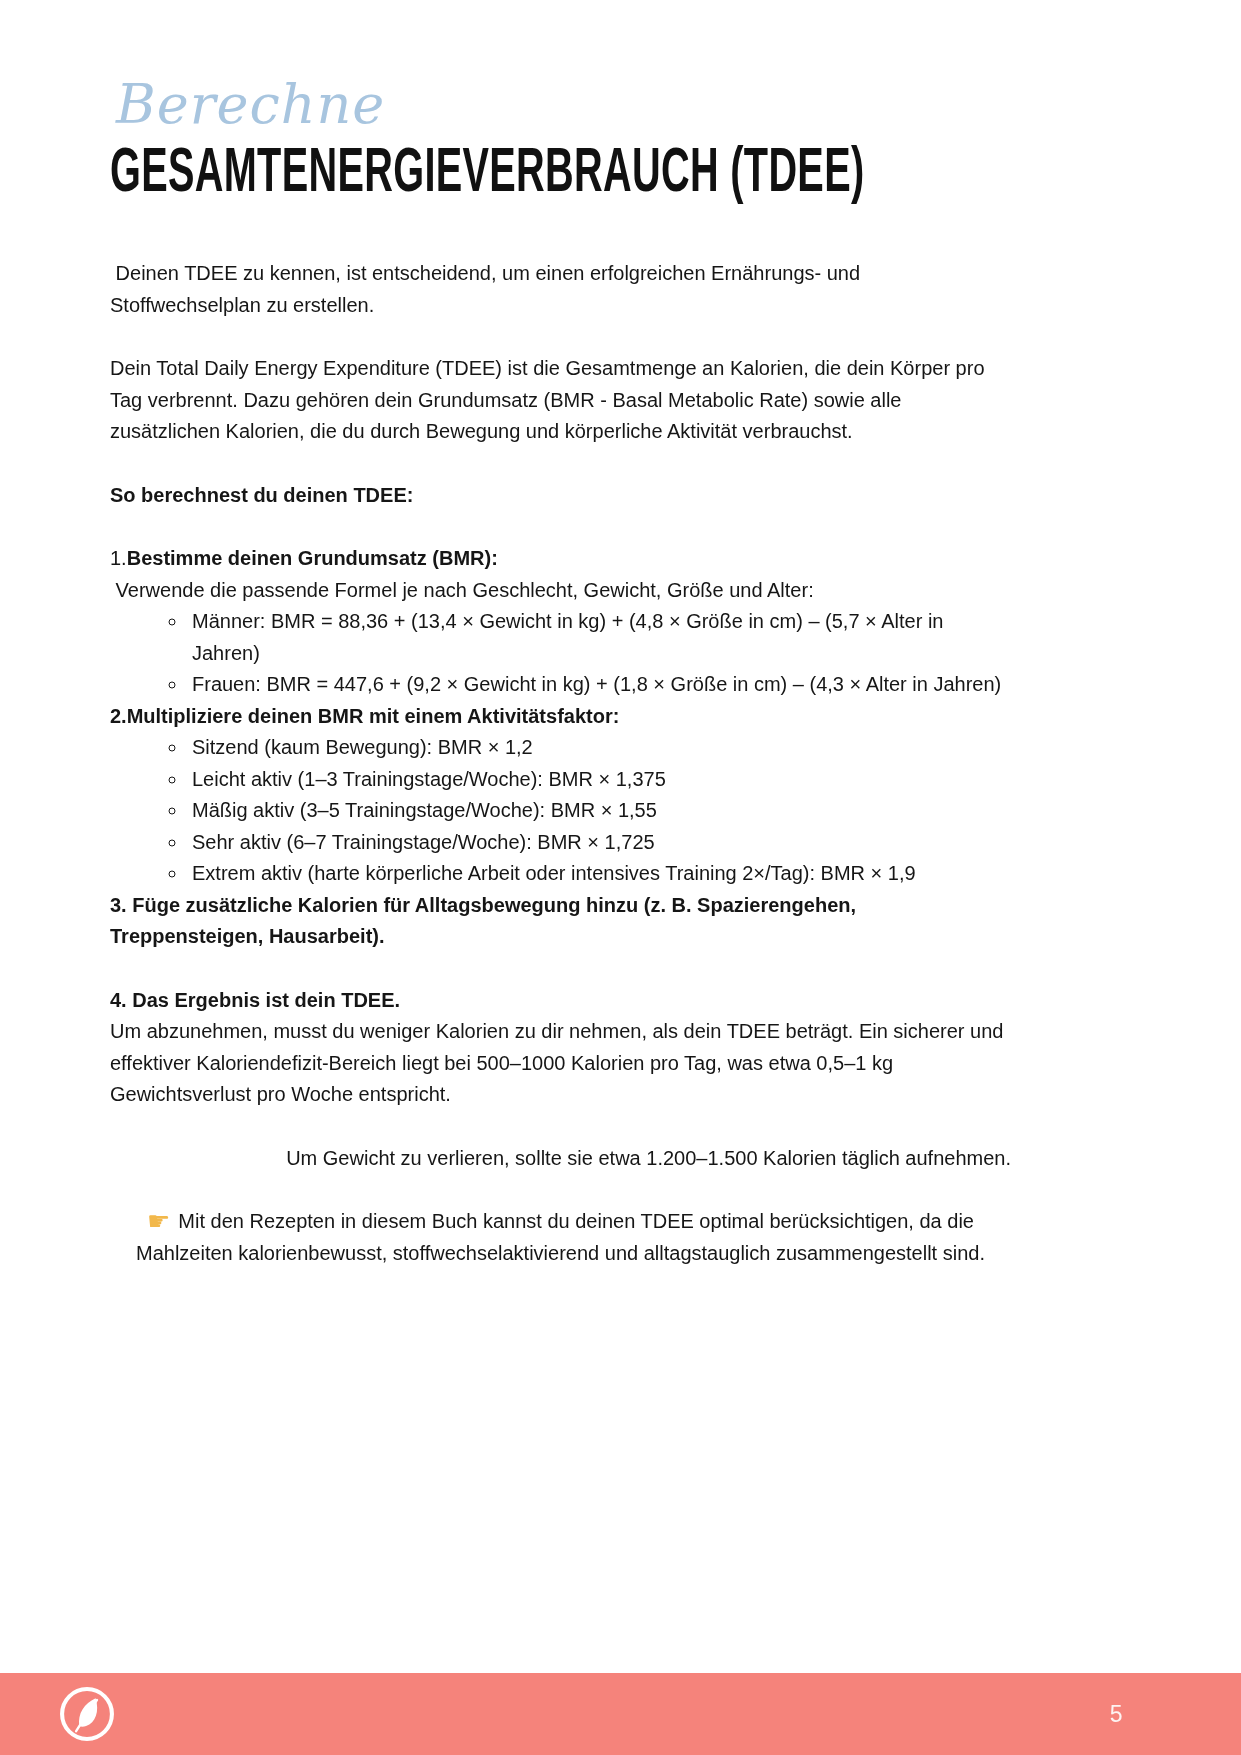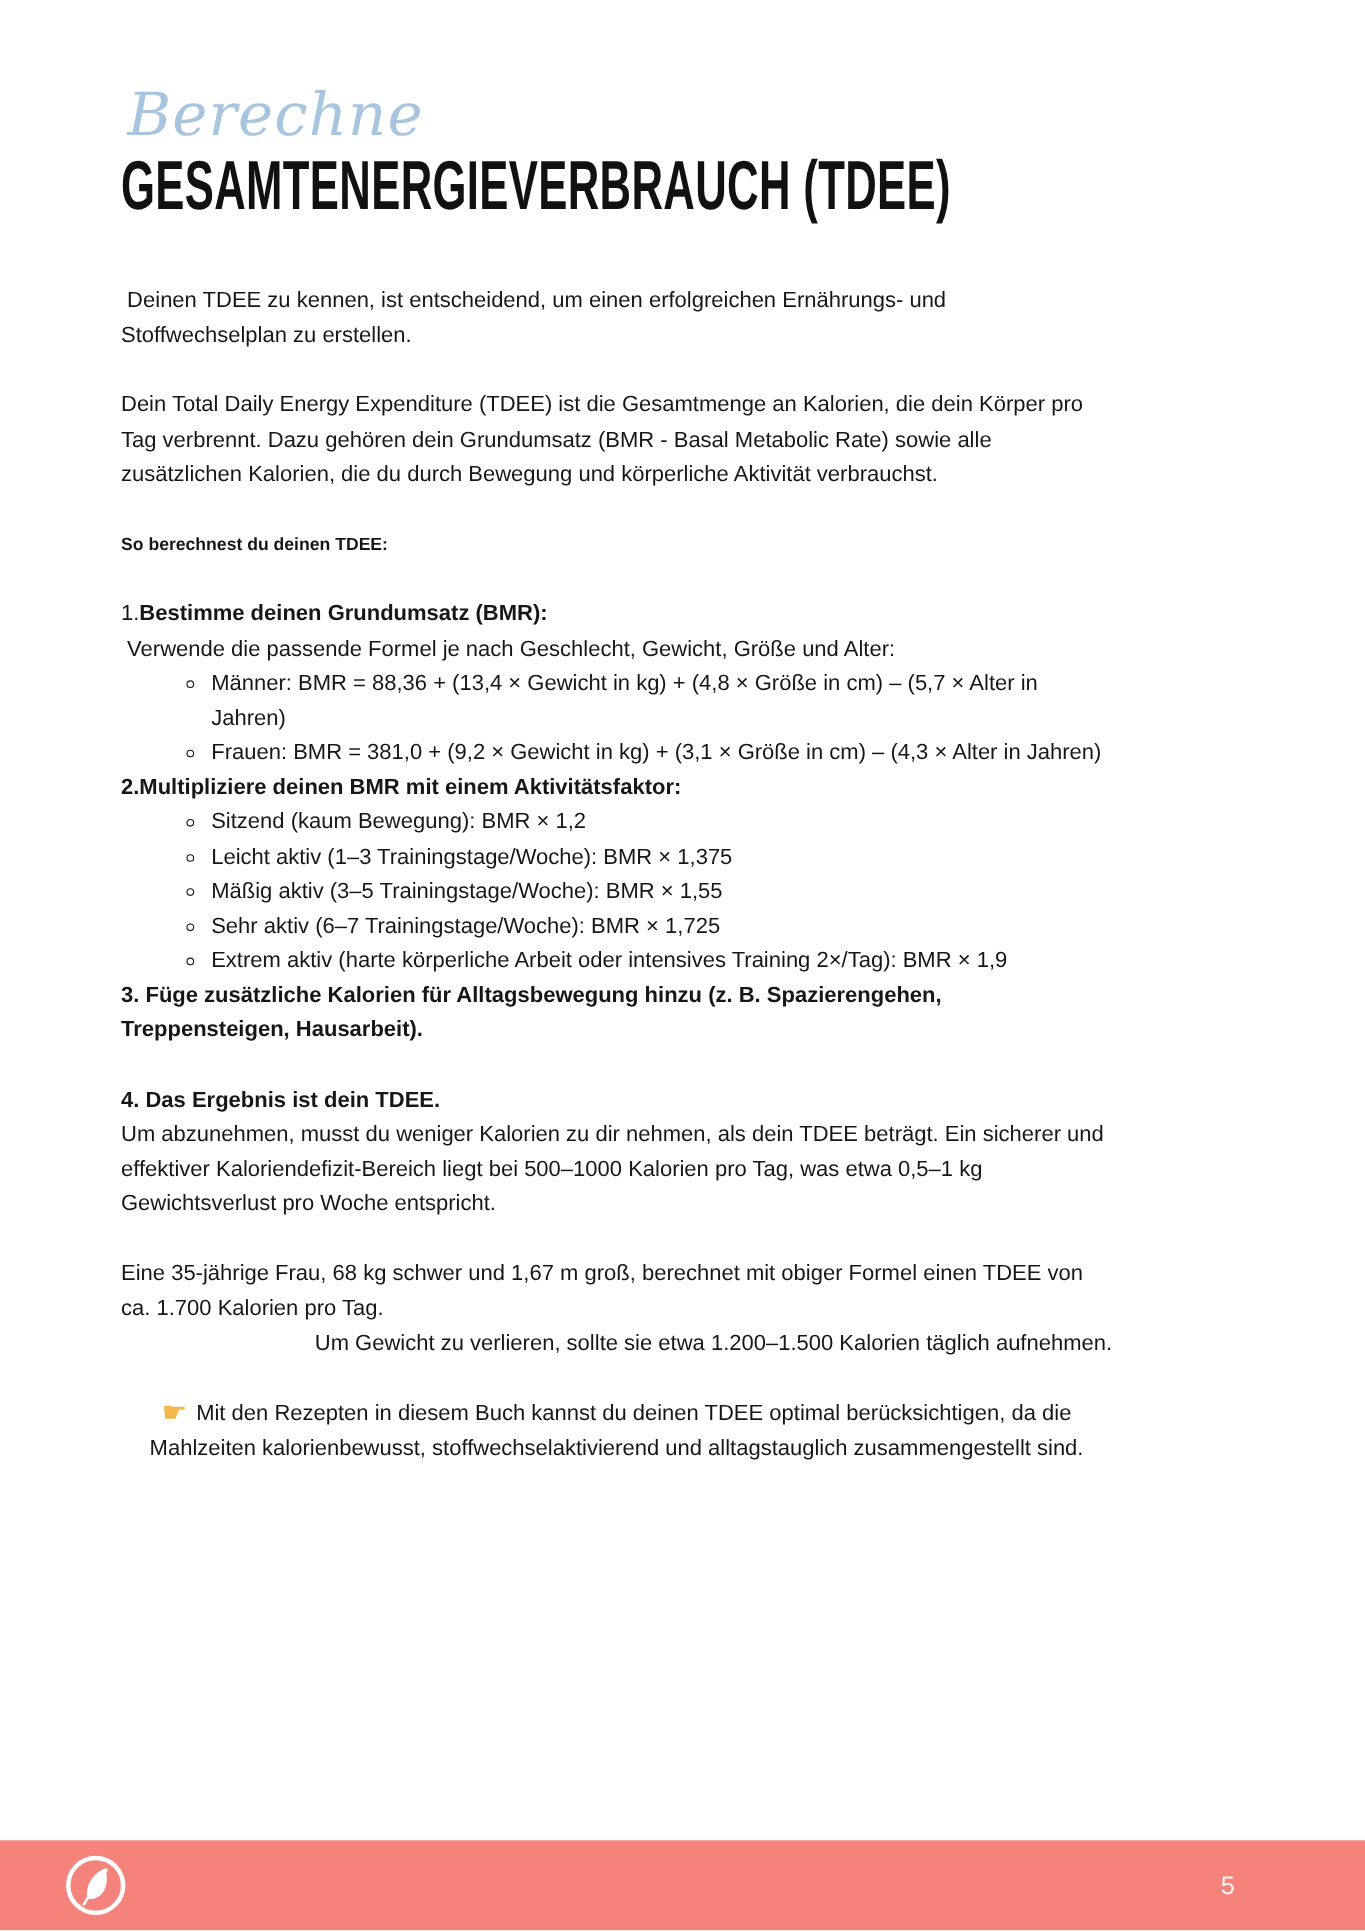--- a/index.html
+++ b/index.html
@@ -40,21 +40,21 @@
   .body-text, .step-line, li {
     font-size: 20px;
     line-height: 31.5px;
   }
   p.body-text { margin: 0 0 32px 0; }
   p.tight { margin: 0; }
   .pre { white-space: pre-wrap; }
   .bold { font-weight: 700; }
   .section-heading {
     font-weight: 700;
-    font-size: 16px;
+    font-size: 20px;
     line-height: 31.5px;
     margin: 0 0 32px 0;
   }
   .step-line { margin: 0; }
   ul.sub-bullets {
     list-style-type: circle;
     margin: 0;
     padding: 0 0 0 78px;
   }
   ul.sub-bullets li { padding-left: 4px; }
@@ -104,38 +104,37 @@
 
     <p class="body-text pre"> Deinen TDEE zu kennen, ist entscheidend, um einen erfolgreichen Ernährungs- und Stoffwechselplan zu erstellen.</p>
     <p class="body-text">Dein Total Daily Energy Expenditure (TDEE) ist die Gesamtmenge an Kalorien, die dein Körper pro Tag verbrennt. Dazu gehören dein Grundumsatz (BMR - Basal Metabolic Rate) sowie alle zusätzlichen Kalorien, die du durch Bewegung und körperliche Aktivität verbrauchst.</p>
 
     <div class="section-heading">So berechnest du deinen TDEE:</div>
 
     <div class="step-line"><span>1.</span><span class="bold">Bestimme deinen Grundumsatz (BMR):</span></div>
     <p class="step-line pre"> Verwende die passende Formel je nach Geschlecht, Gewicht, Größe und Alter:</p>
     <ul class="sub-bullets">
       <li>Männer: BMR = 88,36 + (13,4 × Gewicht in kg) + (4,8 × Größe in cm) – (5,7 × Alter in Jahren)</li>
-      <li>Frauen: BMR = 381,0 + (9,2 × Gewicht in kg) + (3,1 × Größe in cm) – (4,3 × Alter in Jahren)</li>
+      <li>Frauen: BMR = 447,6 + (9,2 × Gewicht in kg) + (1,8 × Größe in cm) – (4,3 × Alter in Jahren)</li>
     </ul>
 
     <div class="step-line"><span class="bold">2.</span><span class="bold">Multipliziere deinen BMR mit einem Aktivitätsfaktor:</span></div>
     <ul class="sub-bullets">
       <li>Sitzend (kaum Bewegung): BMR × 1,2</li>
       <li>Leicht aktiv (1–3 Trainingstage/Woche): BMR × 1,375</li>
       <li>Mäßig aktiv (3–5 Trainingstage/Woche): BMR × 1,55</li>
       <li>Sehr aktiv (6–7 Trainingstage/Woche): BMR × 1,725</li>
       <li>Extrem aktiv (harte körperliche Arbeit oder intensives Training 2×/Tag): BMR × 1,9</li>
     </ul>
 
     <p class="step-line bold" style="margin-bottom:32px;">3. Füge zusätzliche Kalorien für Alltagsbewegung hinzu (z. B. Spazierengehen, Treppensteigen, Hausarbeit).</p>
 
     <p class="step-line bold">4. Das Ergebnis ist dein TDEE.</p>
     <p class="body-text">Um abzunehmen, musst du weniger Kalorien zu dir nehmen, als dein TDEE beträgt. Ein sicherer und effektiver Kaloriendefizit-Bereich liegt bei 500–1000 Kalorien pro Tag, was etwa 0,5–1 kg Gewichtsverlust pro Woche entspricht.</p>
 
-    <p class="tight body-text" style="margin:0;">Eine 35-jährige Frau, 68 kg schwer und 1,67 m groß, berechnet mit obiger Formel einen TDEE von ca. 1.700 Kalorien pro Tag.</p>
     <p class="tight body-text pre" style="margin:0;text-align:right;"> Um Gewicht zu verlieren, sollte sie etwa 1.200–1.500 Kalorien täglich aufnehmen.</p>
 
     <p class="tip-paragraph"><span class="pointer-icon">☛</span><span>Mit den Rezepten in diesem Buch kannst du deinen TDEE optimal berücksichtigen, da die Mahlzeiten kalorienbewusst, stoffwechselaktivierend und alltagstauglich zusammengestellt sind.</span></p>
 
   </div>
 
   <div class="footer-bar">
     <div class="footer-logo">
       <svg width="58" height="58" viewBox="0 0 64 64" aria-hidden="true">
         <circle cx="32" cy="32" r="27.5" fill="none" stroke="#ffffff" stroke-width="4.5"></circle>

